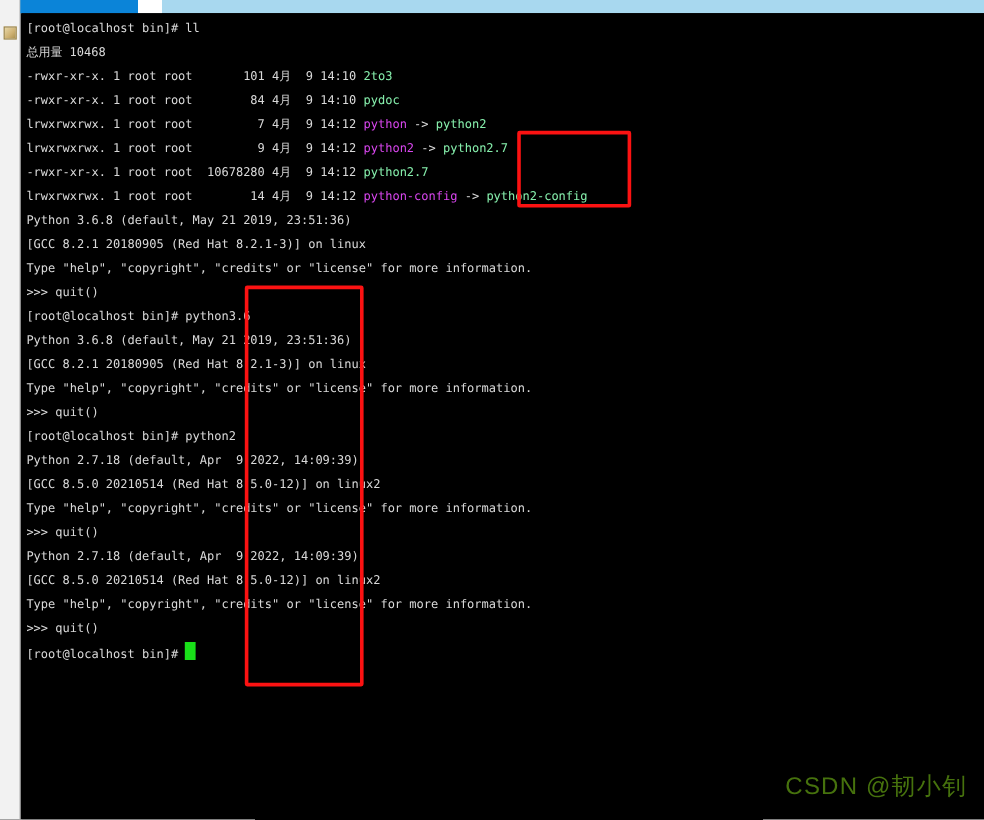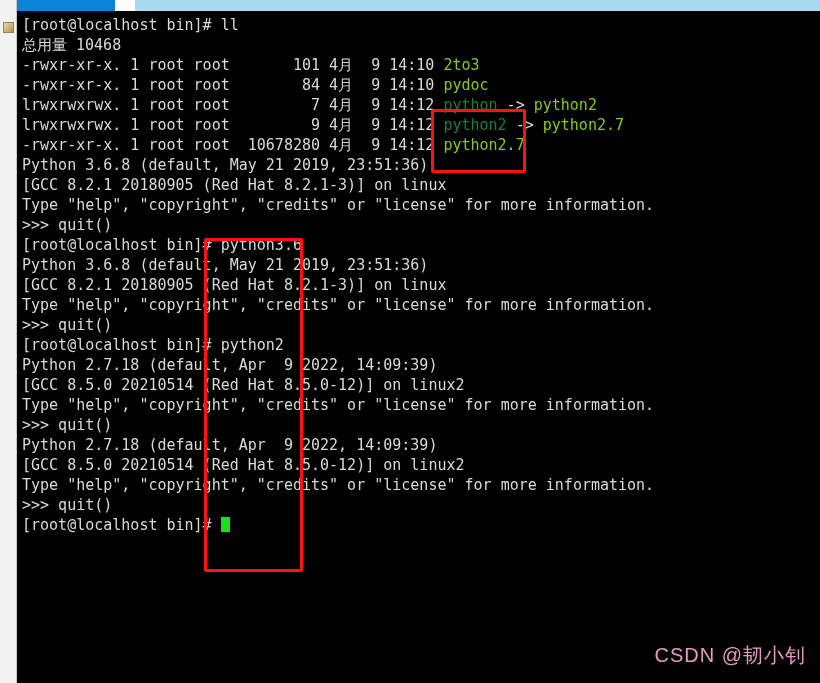--- a/index.html
+++ b/index.html
@@ -57,28 +57,28 @@
     left: 18px; top: 11px;
     width: 802px; height: 672px;
     background: #000000;
     padding: 4px 0 0 4px;
     box-sizing: border-box;
     overflow: hidden;
   }
   .line {
     height: 20px;
     line-height: 20px;
-    font-size: 15px;
+    font-size: 10px;
     white-space: pre;
     color: #d8d8d8;
     letter-spacing: 0px;
   }
   .c-white  { color: #d9d9d9; }
-  .c-green  { color: #84cc16; }
-  .c-cyan   { color: #15803d; }
+  .c-green  { color: #86efac; }
+  .c-cyan   { color: #d946ef; }
   .cursor {
     display: inline-block;
     width: 9px;
     height: 15px;
     background: #19e019;
     vertical-align: -2px;
   }
   
   .redbox {
     position: absolute;
@@ -92,21 +92,21 @@
     width: 95px; height: 64px;
   }
   #redbox-commands {
     left: 204px; top: 238px;
     width: 99px; height: 334px;
   }
   
   #watermark {
     position: absolute;
     right: 14px; bottom: 14px;
-    color: #f9a8d4;
+    color: #4d7c0f;
     font-family: "Liberation Sans", sans-serif;
     font-size: 20px;
     letter-spacing: 1px;
     opacity: 0.92;
   }
 </style>
 </head>
 <body>
 
 <div id="screen">
@@ -121,20 +121,21 @@
   </div>
 
   <div id="terminal">
       <div class="line"><span class="c-white">[root@localhost bin]# </span><span class="c-white">ll</span></div>
       <div class="line"><span class="c-white">总用量 10468</span></div>
       <div class="line"><span class="c-white">-rwxr-xr-x. 1 root root       101 4月  9 14:10 </span><span class="c-green">2to3</span></div>
       <div class="line"><span class="c-white">-rwxr-xr-x. 1 root root        84 4月  9 14:10 </span><span class="c-green">pydoc</span></div>
       <div class="line"><span class="c-white">lrwxrwxrwx. 1 root root         7 4月  9 14:12 </span><span class="c-cyan">python</span><span class="c-white"> -&gt; </span><span class="c-green">python2</span></div>
       <div class="line"><span class="c-white">lrwxrwxrwx. 1 root root         9 4月  9 14:12 </span><span class="c-cyan">python2</span><span class="c-white"> -&gt; </span><span class="c-green">python2.7</span></div>
       <div class="line"><span class="c-white">-rwxr-xr-x. 1 root root  10678280 4月  9 14:12 </span><span class="c-green">python2.7</span></div>
+      <div class="line"><span class="c-white">lrwxrwxrwx. 1 root root        14 4月  9 14:12 </span><span class="c-cyan">python-config</span><span class="c-white"> -&gt; </span><span class="c-green">python2-config</span></div>
       <div class="line"><span class="c-white">Python 3.6.8 (default, May 21 2019, 23:51:36)</span></div>
       <div class="line"><span class="c-white">[GCC 8.2.1 20180905 (Red Hat 8.2.1-3)] on linux</span></div>
       <div class="line"><span class="c-white">Type "help", "copyright", "credits" or "license" for more information.</span></div>
       <div class="line"><span class="c-white">&gt;&gt;&gt; quit()</span></div>
       <div class="line"><span class="c-white">[root@localhost bin]# </span><span class="c-white">python3.6</span></div>
       <div class="line"><span class="c-white">Python 3.6.8 (default, May 21 2019, 23:51:36)</span></div>
       <div class="line"><span class="c-white">[GCC 8.2.1 20180905 (Red Hat 8.2.1-3)] on linux</span></div>
       <div class="line"><span class="c-white">Type "help", "copyright", "credits" or "license" for more information.</span></div>
       <div class="line"><span class="c-white">&gt;&gt;&gt; quit()</span></div>
       <div class="line"><span class="c-white">[root@localhost bin]# </span><span class="c-white">python2</span></div>

